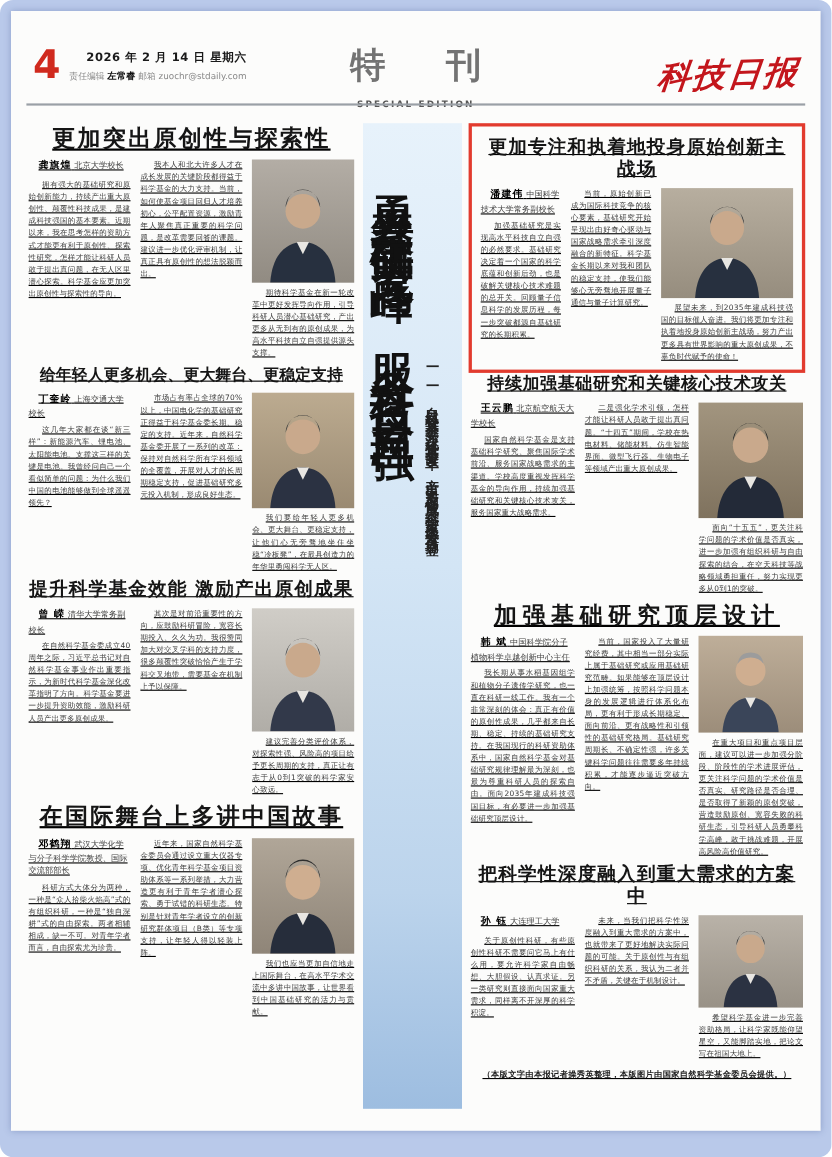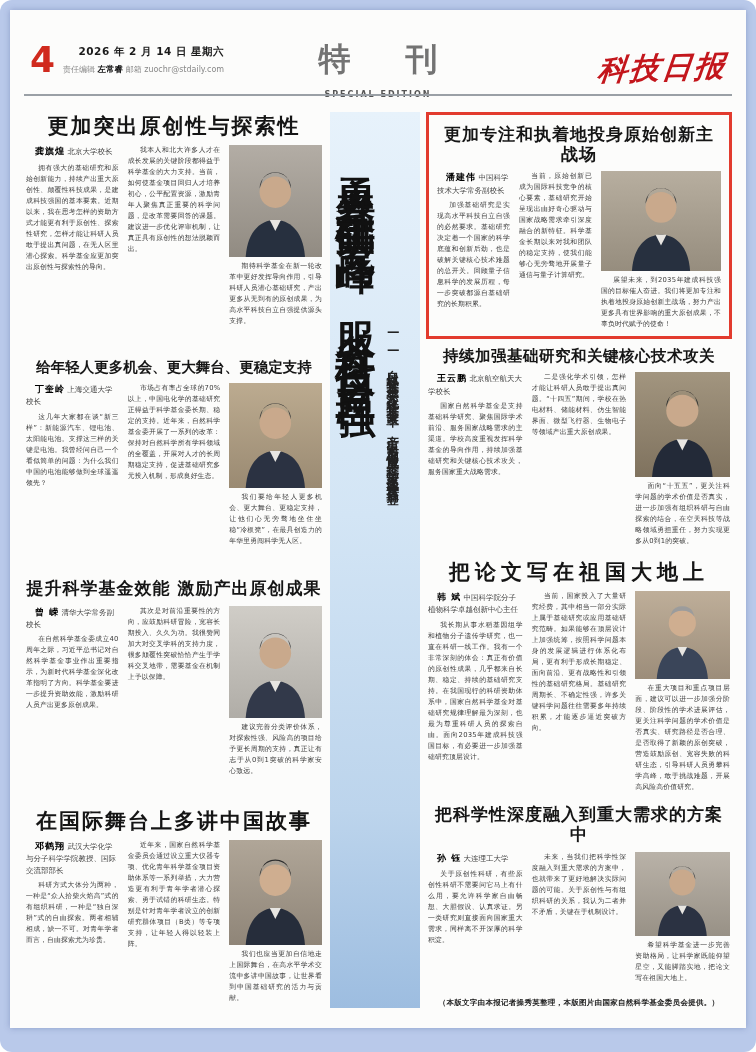--- a/index.html
+++ b/index.html
@@ -19,21 +19,21 @@
   .editline { margin-top:5px; font-size:8px; color:#888; }
   .editline b { color:#111; font-size:8.5px; }
   .h-center { position:absolute; left:50%; transform:translateX(-50%); top:0; text-align:center; width:260px; }
   .section-title { font-size:32px; font-weight:900; color:#737373; letter-spacing:22px; padding-left:22px; }
   .section-sub { display:inline-block; position:relative; margin-top:4px; background:#fcfcfb; padding:0 10px; font-size:8px; font-weight:700; letter-spacing:2px; color:#555; z-index:2; }
   .h-right { position:absolute; right:6px; top:10px; }
   .masthead { font-size:30px; font-weight:900; color:#c3161c; transform:skewX(-8deg) rotate(-2deg); font-style:italic; letter-spacing:2px; }
 
   
   .main { display:grid; grid-template-columns:300px 90px auto; gap:6px; margin-top:10px; height:896px; }
-  .zone { display:flex; flex-direction:column; justify-content:space-between; min-height:0; }
+  .zone { display:flex; flex-direction:column; min-height:0;text-decoration:underline; }
 
   
   .banner { position:relative; background:linear-gradient(180deg,#e7f2fb 0%,#d3e5f5 45%,#bcd4ec 78%,#9dbde0 100%); }
   .v { writing-mode:vertical-rl; text-orientation:upright; }
   .banner-headline { position:absolute; top:34px; left:6px; font-size:40px; font-weight:900; color:#111; letter-spacing:11px; line-height:1; }
   .banner-sub { position:absolute; top:212px; left:56px; font-size:12.5px; font-weight:700; color:#222; letter-spacing:3px; line-height:1.1; }
 
   
   .article { padding:2px 2px 4px 2px; }
   .article h2 { text-align:center; font-weight:900; color:#151515; line-height:1.15; margin-bottom:7px; }
@@ -261,21 +261,21 @@
                   <path d="M18,110 C20,80 36,70 50,70 C64,70 80,80 82,110 Z" fill="#232a38"></path>
                   <path d="M44,70 L50,82 L56,70 Z" fill="#e8e6e2"></path>
                 </svg>
               </div>
               <p class="body-text">面向“十五五”，更关注科学问题的学术价值是否真实，进一步加强有组织科研与自由探索的结合，在空天科技等战略领域勇担重任，努力实现更多从0到1的突破。</p>
             </div>
           </div>
         </section>
 
         <section class="article">
-          <h2 class="t22">把论文写在祖国大地上</h2>
+          <h2 class="t22">加强基础研究顶层设计</h2>
           <div class="cols">
             <div>
               <div class="author">
                 <b>韩 斌</b>
                 <span>中国科学院分子植物科学卓越创新中心主任</span>
               </div>
               <p class="body-text">我长期从事水稻基因组学和植物分子遗传学研究，也一直在科研一线工作。我有一个非常深刻的体会：真正有价值的原创性成果，几乎都来自长期、稳定、持续的基础研究支持。在我国现行的科研资助体系中，国家自然科学基金对基础研究规律理解最为深刻，也最为尊重科研人员的探索自由。面向2035年建成科技强国目标，有必要进一步加强基础研究顶层设计。</p>
             </div>
             <div>
               <p class="body-text">当前，国家投入了大量研究经费，其中相当一部分实际上属于基础研究或应用基础研究范畴。如果能够在顶层设计上加强统筹，按照科学问题本身的发展逻辑进行体系化布局，更有利于形成长期稳定、面向前沿、更有战略性和引领性的基础研究格局。基础研究周期长、不确定性强，许多关键科学问题往往需要多年持续积累，才能逐步逼近突破方向。</p>

